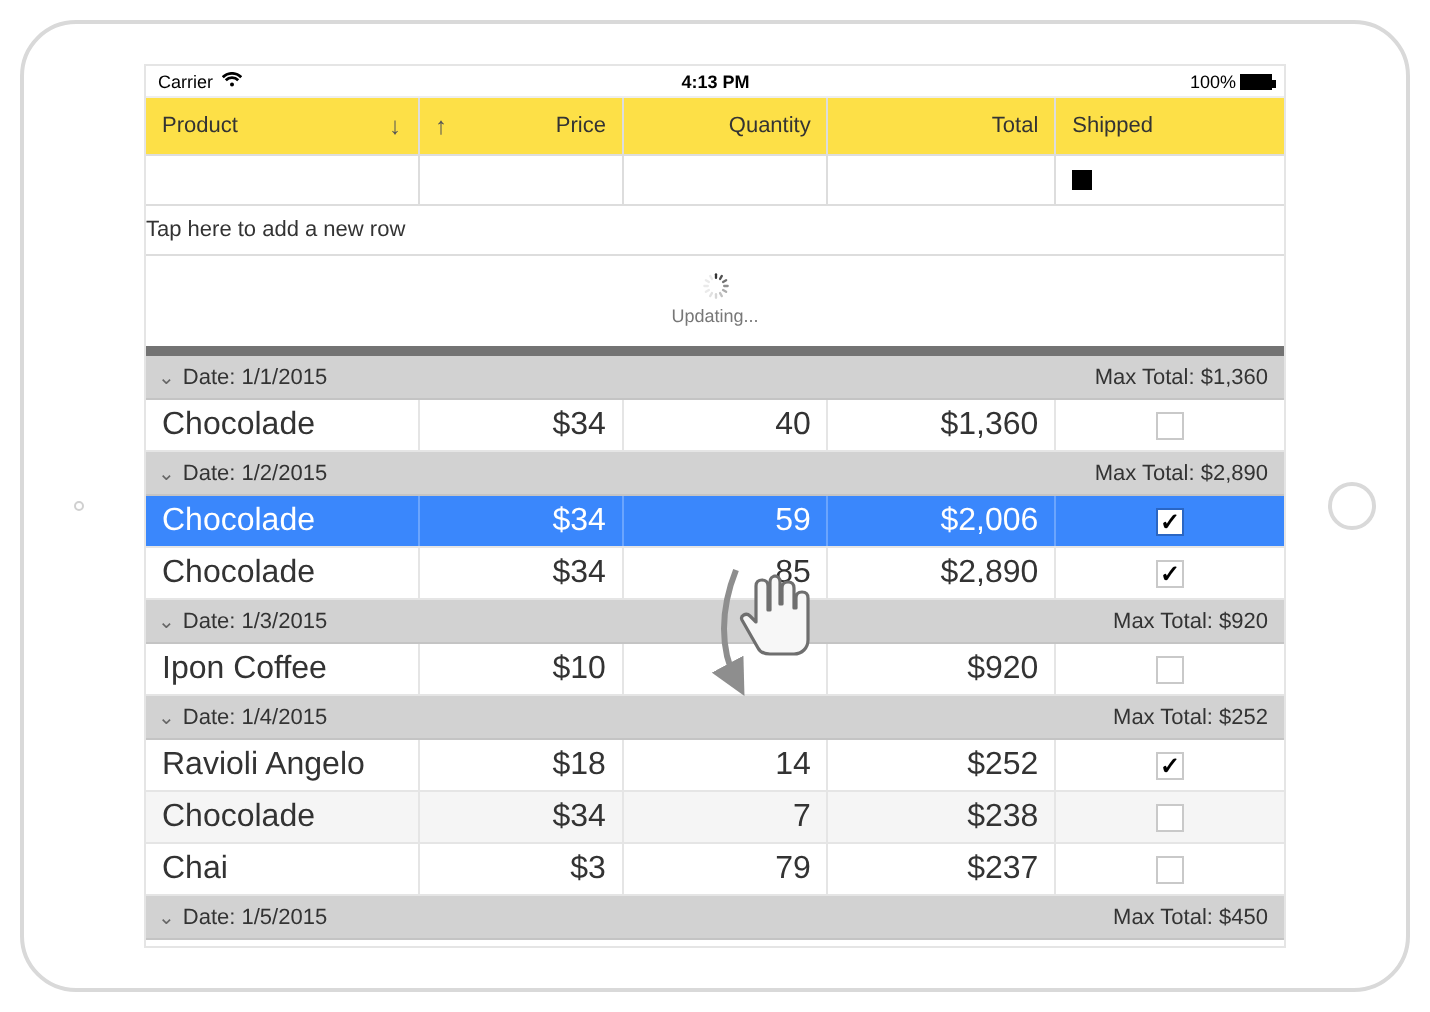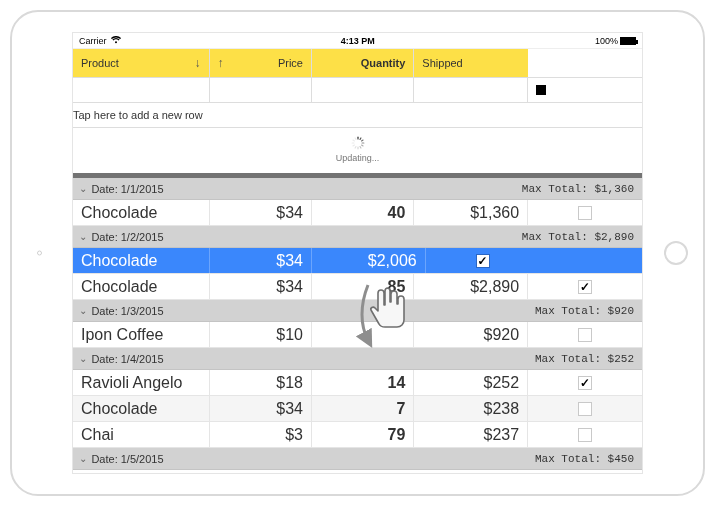--- a/index.html
+++ b/index.html
@@ -71,21 +71,21 @@
     font-size:11px;
     color:#333;
     display:flex;
     align-items:center;
     background:#fde047;
     height:28px;
   }
   .colh:last-child { border-right:none; }
   .c-prod { width: 24%; }
   .c-price { width: 18%; justify-content:flex-end; position:relative; }
-  .c-qty  { width: 18%; justify-content:flex-end; position:relative;font-weight:bold; }
+  .c-qty  { width: 18%; justify-content:flex-end; position:relative; }
   .c-tot  { width: 20%; justify-content:flex-end; }
   .c-ship { width: 20%; }
   .sort-ind { font-size:12px; color:#555; margin-left:auto; }
   .sort-ind-lead { font-size:12px; color:#555; position:absolute; left:8px; }
 
   .filterrow .colh { background:#fff; height:24px; }
   .filter-check {
     width:10px; height:10px; border:1px solid #000; background:#000;
   }
 
@@ -111,21 +111,21 @@
   .grouphdr {
     display:flex; align-items:center;
     background:#d2d2d2;
     color:#333;
     font-size:11px;
     padding:4px 8px 4px 6px;
     border-bottom:1px solid #c4c4c4;
     height:22px;
   }
   .grouphdr .gh-left { display:flex; align-items:center; gap:4px; }
-  .grouphdr .gh-right { margin-left:auto;font-family:Liberation Mono, monospace; }
+  .grouphdr .gh-right { margin-left:auto; }
   .chev { font-size:10px; color:#666; }
 
   .row {
     display:flex;
     border-bottom:1px solid #e5e5e5;
     height:26px;
   }
   .row.sel { background:#3a87fc; color:#fff; }
   .row.alt { background:#f5f5f5; }
   .cell {
@@ -184,20 +184,23 @@
       <div class="colh c-prod">
         <span>Product</span>
         <span class="sort-ind">↓</span>
       </div>
       <div class="colh c-price">
         <span class="sort-ind-lead">↑</span>
         <span>Price</span>
       </div>
       <div class="colh c-qty">
         <span>Quantity</span>
+      </div>
+      <div class="colh c-tot">
+        <span>Total</span>
       </div>
       <div class="colh c-ship">
         <span>Shipped</span>
       </div>
     </div>
 
     <div class="cols filterrow">
       <div class="colh c-prod"></div>
       <div class="colh c-price"></div>
       <div class="colh c-qty"></div>
@@ -253,20 +256,21 @@
         <div class="grouphdr">
           <div class="gh-left">
             <span class="chev">⌄</span>
             <span>Date: 1/2/2015</span>
           </div>
           <div class="gh-right">Max Total: $2,890</div>
         </div>
         <div class="row sel">
           <div class="cell c-prod">Chocolade</div>
           <div class="cell c-price right">$34</div>
+          <div class="cell c-qty right">59</div>
           <div class="cell c-tot right">$2,006</div>
           <div class="cell c-ship center">
             <span class="shipbox checked"></span>
           </div>
         </div>
         <div class="row">
           <div class="cell c-prod">Chocolade</div>
           <div class="cell c-price right">$34</div>
           <div class="cell c-qty right">85</div>
           <div class="cell c-tot right">$2,890</div>

